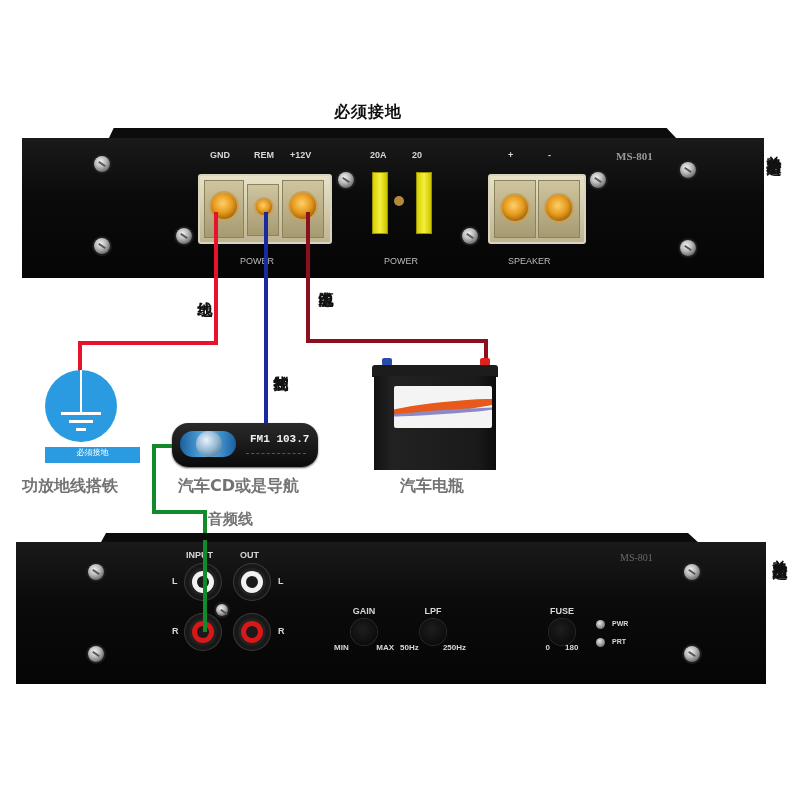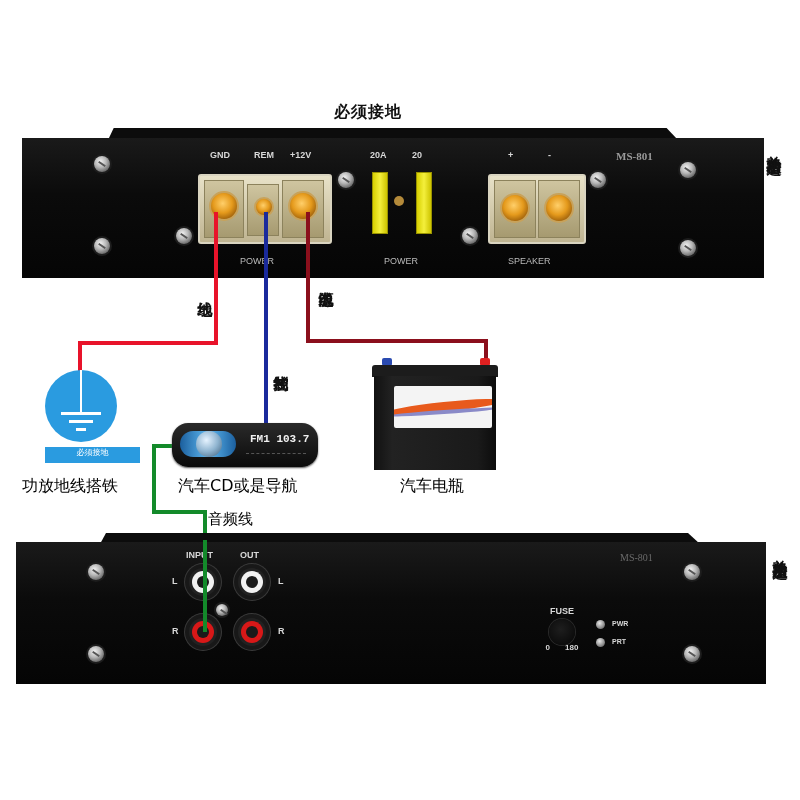--- a/index.html
+++ b/index.html
@@ -13,21 +13,21 @@
   .panel-bot-tab{left:100px;top:533px;width:600px;height:11px;background:#0c0c0c;clip-path:polygon(0 100%,1% 0,98% 0,100% 100%);}
   .screw{width:16px;height:16px;border-radius:50%;background:radial-gradient(circle at 40% 35%,#f2f2f2 0%,#b8b8b8 40%,#6a6a6a 75%,#333 100%);box-shadow:0 0 0 2px #1d1d1d;}
   .screw::after{content:"";position:absolute;left:4px;top:7px;width:8px;height:2px;background:#555;transform:rotate(35deg);}
   .lbl{color:#d8d8d8;font-size:9px;font-weight:bold;font-family:"Liberation Sans",sans-serif;}
   .term-block{background:linear-gradient(180deg,#e8e2c8,#bfb491);border:2px solid #d9d4c0;border-radius:3px;}
   .term{background:linear-gradient(180deg,#cfc5a0,#a69a70);border:1px solid #8c825c;}
   .lug{border-radius:50%;background:radial-gradient(circle at 45% 40%,#ffcf6a 0%,#e59a1c 45%,#9a5d0a 80%,#5a3406 100%);border:2px solid #c8a25a;}
   .fuse{background:linear-gradient(90deg,#d7d000,#f4ef3c,#cdc400);border:1px solid #9a9300;}
   .vtext{writing-mode:vertical-rl;text-orientation:upright;font-weight:bold;color:#111;font-size:16px;letter-spacing:1px;}
   .wire-label{font-size:15px;font-weight:bold;color:#111;writing-mode:vertical-rl;text-orientation:upright;letter-spacing:0;}
-  .caption{font-size:16px;font-weight:normal;color:#000000;}
+  .caption{font-size:16px;font-weight:bold;color:#737373;}
   .rca{width:28px;height:28px;border-radius:50%;background:#222;box-shadow:0 0 0 4px #181818,0 0 0 5px #3a3a3a;}
   .rca-ring{position:absolute;left:3px;top:3px;width:22px;height:22px;border-radius:50%;}
   .rca-hole{position:absolute;left:8px;top:8px;width:12px;height:12px;border-radius:50%;background:#1a1a1a;}
   .knob{width:26px;height:26px;border-radius:50%;background:radial-gradient(circle at 45% 40%,#1e1e1e,#050505);box-shadow:0 0 0 1px #2a2a2a;}
   .led{width:9px;height:9px;border-radius:50%;background:radial-gradient(circle at 40% 35%,#e8e8e8,#8a8a8a 60%,#444);}
 </style>
 </head>
 <body>
 
 <div class="abs title">必须接地</div>
@@ -156,20 +156,36 @@
   </div>
   <div class="abs rca" style="left:173px;top:76px">
     <div class="rca-ring" style="background:#d81818"></div>
       <div class="rca-hole"></div>
   </div>
   <div class="abs rca" style="left:222px;top:76px">
     <div class="rca-ring" style="background:#d81818"></div>
       <div class="rca-hole"></div>
   </div>
 
+  <div class="abs" style="left:318px;top:64px;width:60px;text-align:center">
+    <div class="lbl">GAIN</div>
+    <div class="knob" style="margin:3px auto 0"></div>
+    <div class="lbl" style="font-size:8px;display:flex;justify-content:space-between;margin-top:-2px">
+        <span>MIN</span>
+        <span>MAX</span>
+      </div>
+  </div>
+  <div class="abs" style="left:384px;top:64px;width:66px;text-align:center">
+    <div class="lbl">LPF</div>
+    <div class="knob" style="margin:3px auto 0"></div>
+    <div class="lbl" style="font-size:8px;display:flex;justify-content:space-between;margin-top:-2px">
+        <span>50Hz</span>
+        <span>250Hz</span>
+      </div>
+  </div>
   <div class="abs" style="left:522px;top:64px;width:48px;text-align:center">
     <div class="lbl">FUSE</div>
     <div class="knob" style="margin:3px auto 0"></div>
     <div class="lbl" style="font-size:8px;display:flex;justify-content:space-around;margin-top:-2px">
         <span>0</span>
         <span>180</span>
       </div>
   </div>
 
   <div class="abs led" style="left:580px;top:78px"></div>

